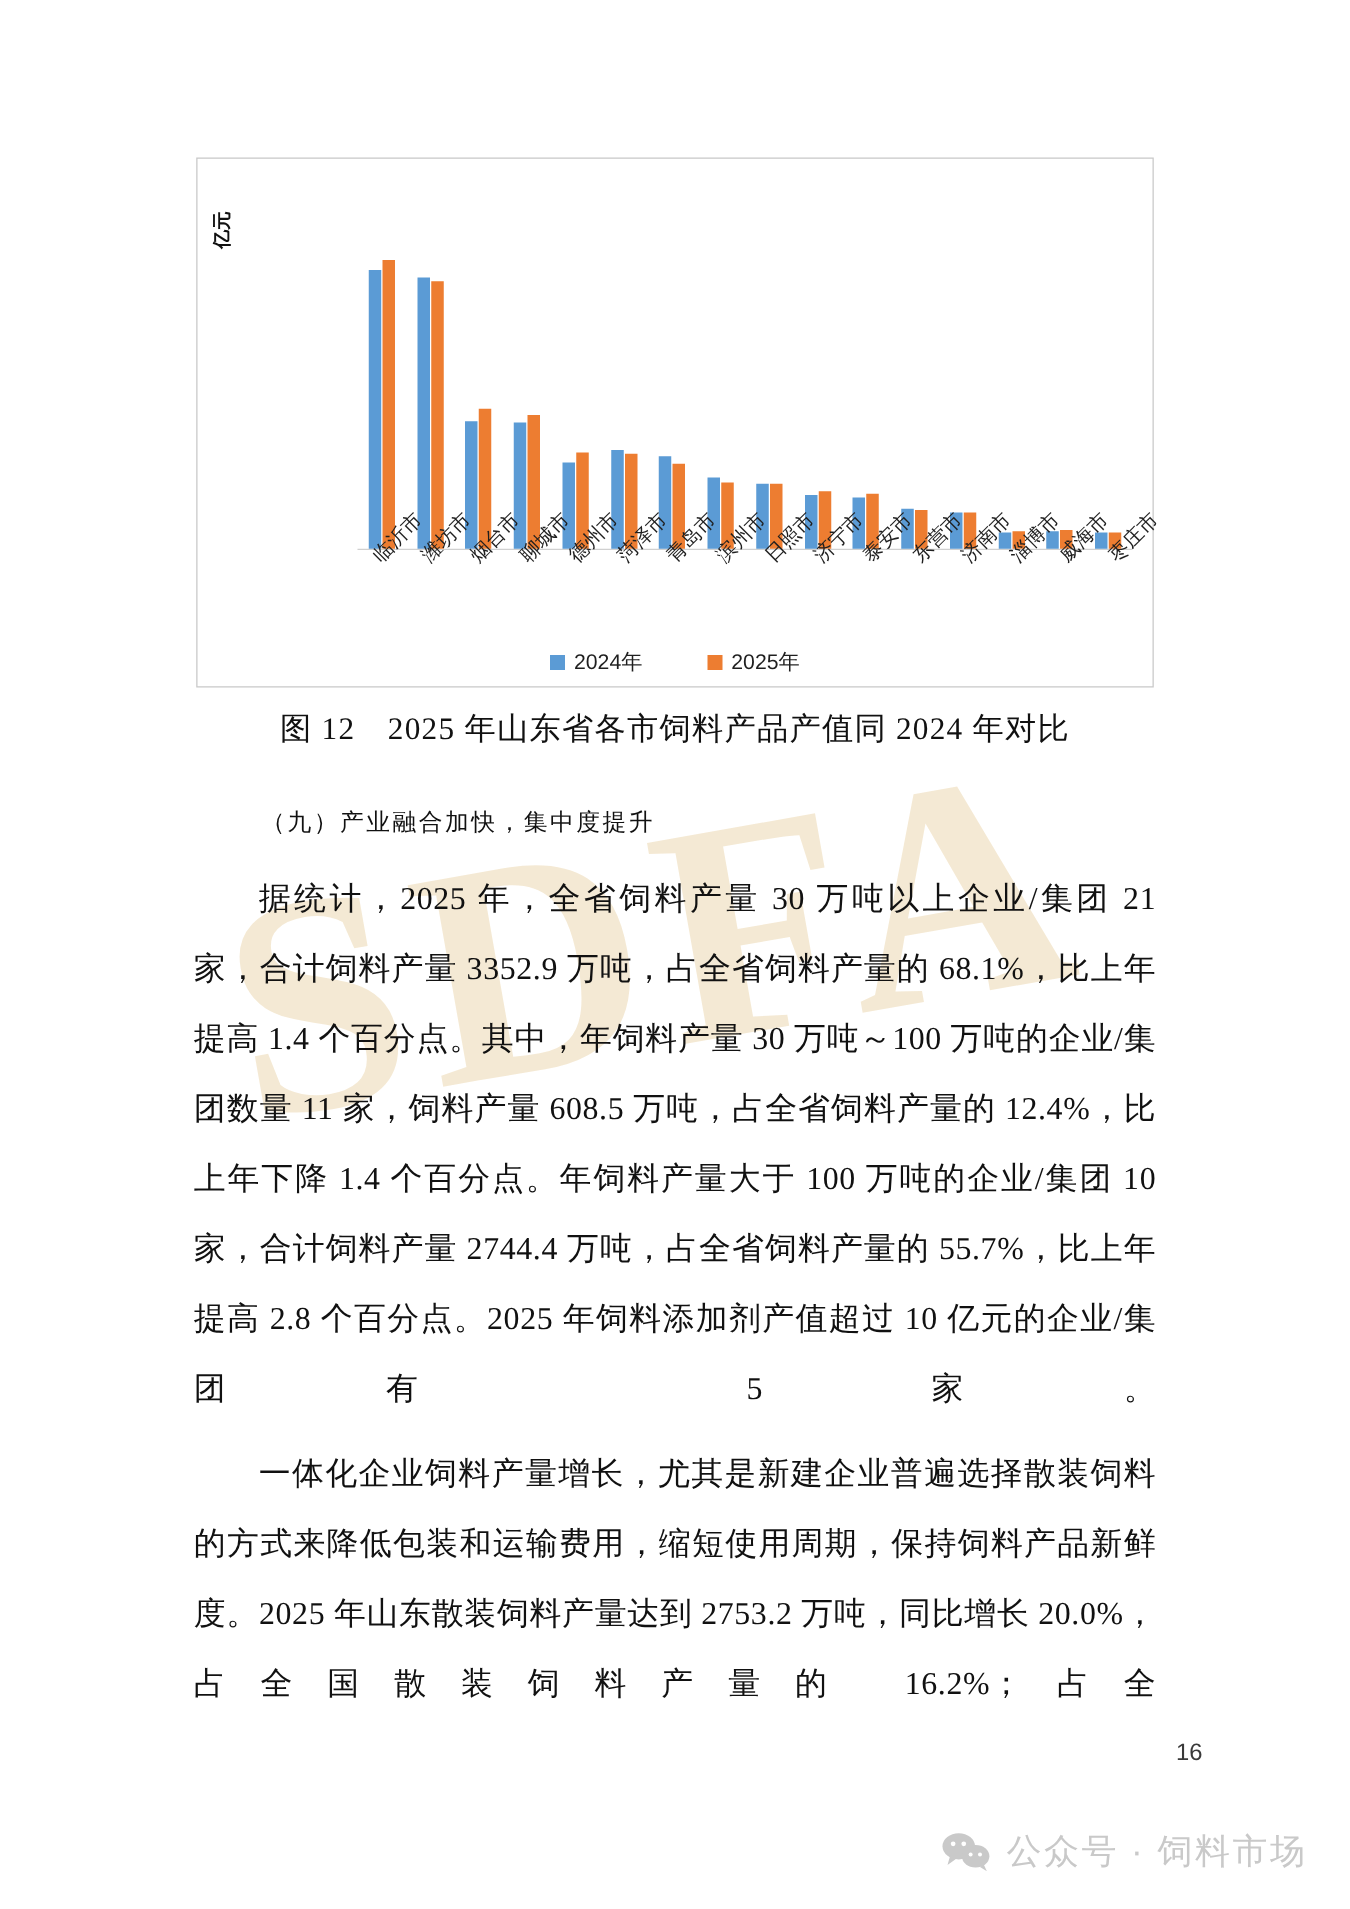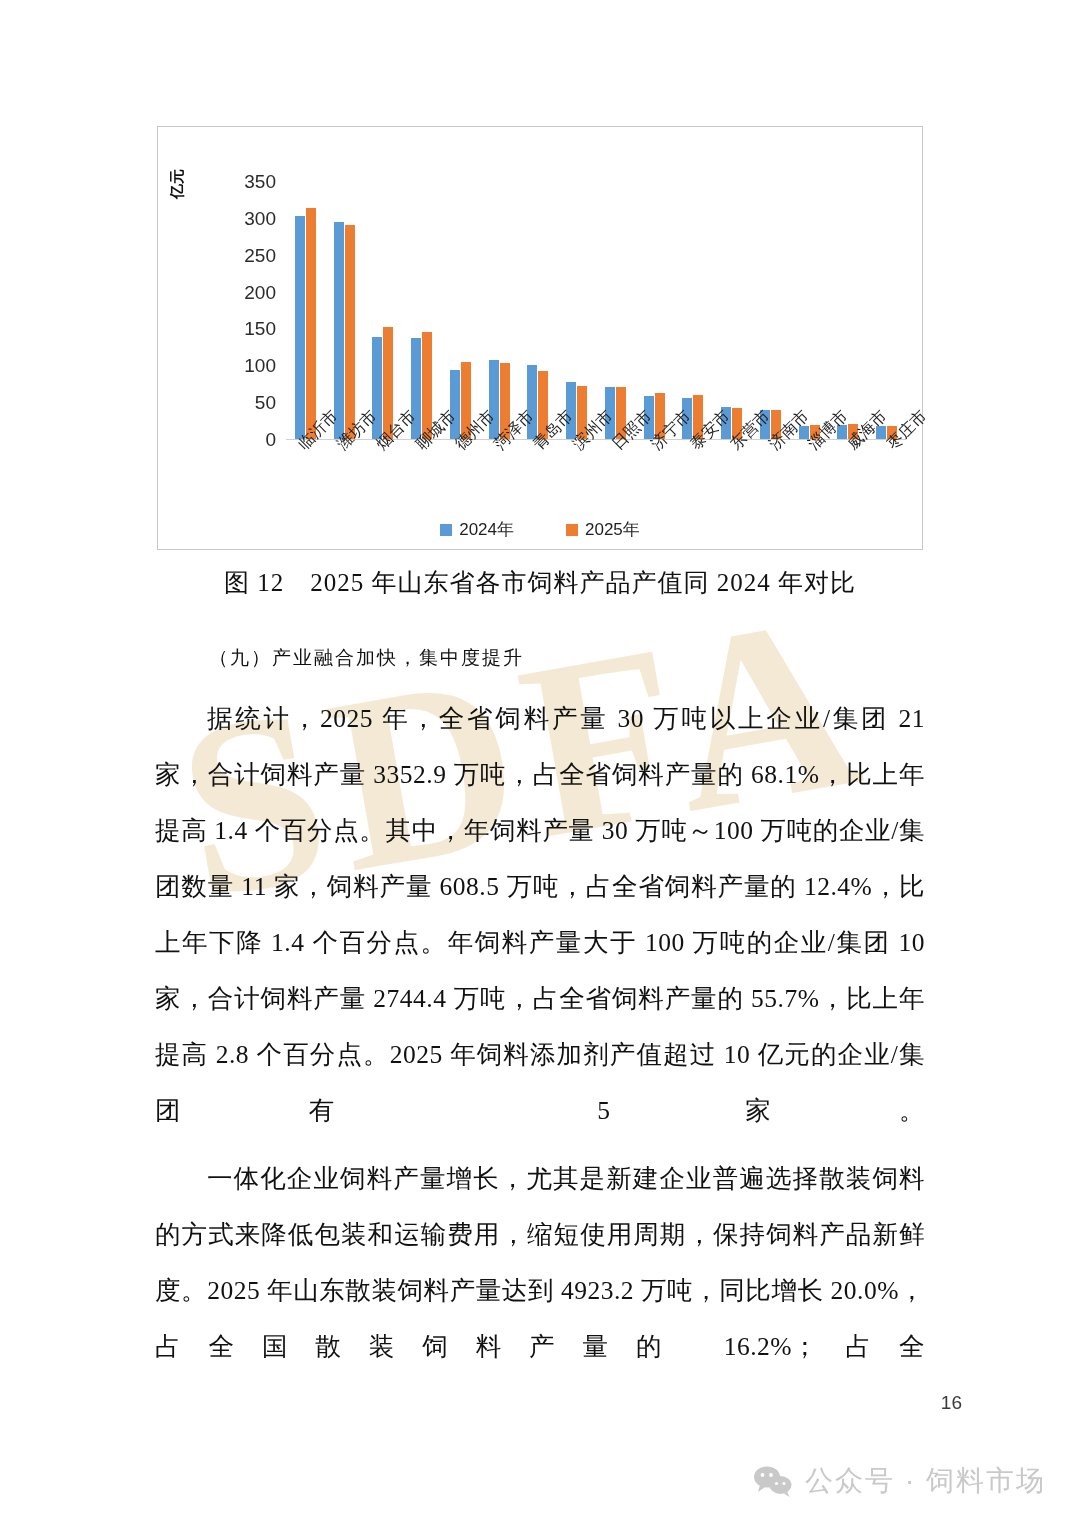--- a/index.html
+++ b/index.html
@@ -231,30 +231,20 @@
 <div id="sdfa-watermark">SDFA</div>
 
 <div id="page-inner">
 
   <div id="chart-figure">
 
 
     <div id="y-axis-title">亿元</div>
 
     <div id="plot-area">
-      <div id="y-ticks">
-          <div class="y-tick" style="top: 0px;">350</div>
-          <div class="y-tick" style="top: 36.8571px;">300</div>
-          <div class="y-tick" style="top: 73.7143px;">250</div>
-          <div class="y-tick" style="top: 110.571px;">200</div>
-          <div class="y-tick" style="top: 147.429px;">150</div>
-          <div class="y-tick" style="top: 184.286px;">100</div>
-          <div class="y-tick" style="top: 221.143px;">50</div>
-          <div class="y-tick" style="top: 258px;">0</div>
-        </div>
       <div id="bars-box">
           <div class="cat-group" style="left: 0%; width: 6.25%;">
             <div class="bar s2024" style="height: 222.617px; background: rgb(91, 155, 213);"></div>
             <div class="bar s2025" style="height: 230.726px; background: rgb(237, 125, 49);"></div>
           </div>
           <div class="cat-group" style="left: 6.25%; width: 6.25%;">
             <div class="bar s2024" style="height: 216.72px; background: rgb(91, 155, 213);"></div>
             <div class="bar s2025" style="height: 214.509px; background: rgb(237, 125, 49);"></div>
           </div>
           <div class="cat-group" style="left: 12.5%; width: 6.25%;">
@@ -345,21 +335,21 @@
         <span>2025年</span>
       </div>
     </div>
   </div>
 
   <div id="figure-caption">图 12　2025 年山东省各市饲料产品产值同 2024 年对比</div>
 
   <div id="body-text">
     <p class="heading">（九）产业融合加快，集中度提升</p>
     <p class="para p1">据统计，2025 年，全省饲料产量 30 万吨以上企业/集团 21 家，合计饲料产量 3352.9 万吨，占全省饲料产量的 68.1%，比上年提高 1.4 个百分点。其中，年饲料产量 30 万吨～100 万吨的企业/集团数量 11 家，饲料产量 608.5 万吨，占全省饲料产量的 12.4%，比上年下降 1.4 个百分点。年饲料产量大于 100 万吨的企业/集团 10 家，合计饲料产量 2744.4 万吨，占全省饲料产量的 55.7%，比上年提高 2.8 个百分点。2025 年饲料添加剂产值超过 10 亿元的企业/集团有 5 家。</p>
-    <p class="para p2">一体化企业饲料产量增长，尤其是新建企业普遍选择散装饲料的方式来降低包装和运输费用，缩短使用周期，保持饲料产品新鲜度。2025 年山东散装饲料产量达到 4923.2 万吨，同比增长 20.0%，占全国散装饲料产量的 16.2%；占全</p>
+    <p class="para p2">一体化企业饲料产量增长，尤其是新建企业普遍选择散装饲料的方式来降低包装和运输费用，缩短使用周期，保持饲料产品新鲜度。2025 年山东散装饲料产量达到 2753.2 万吨，同比增长 20.0%，占全国散装饲料产量的 16.2%；占全</p>
   </div>
 
   <div id="page-number">16</div>
 
   <div id="wechat-watermark">
     <span>
       <svg width="40" height="32" viewBox="0 0 40 32" aria-hidden="true">
         <ellipse cx="14" cy="12" rx="13" ry="10.5" fill="#c9c9c9"></ellipse>
         <polygon points="7,20 5,27 12,22" fill="#c9c9c9"></polygon>
         <circle cx="9.5" cy="10" r="1.9" fill="#ffffff"></circle>

